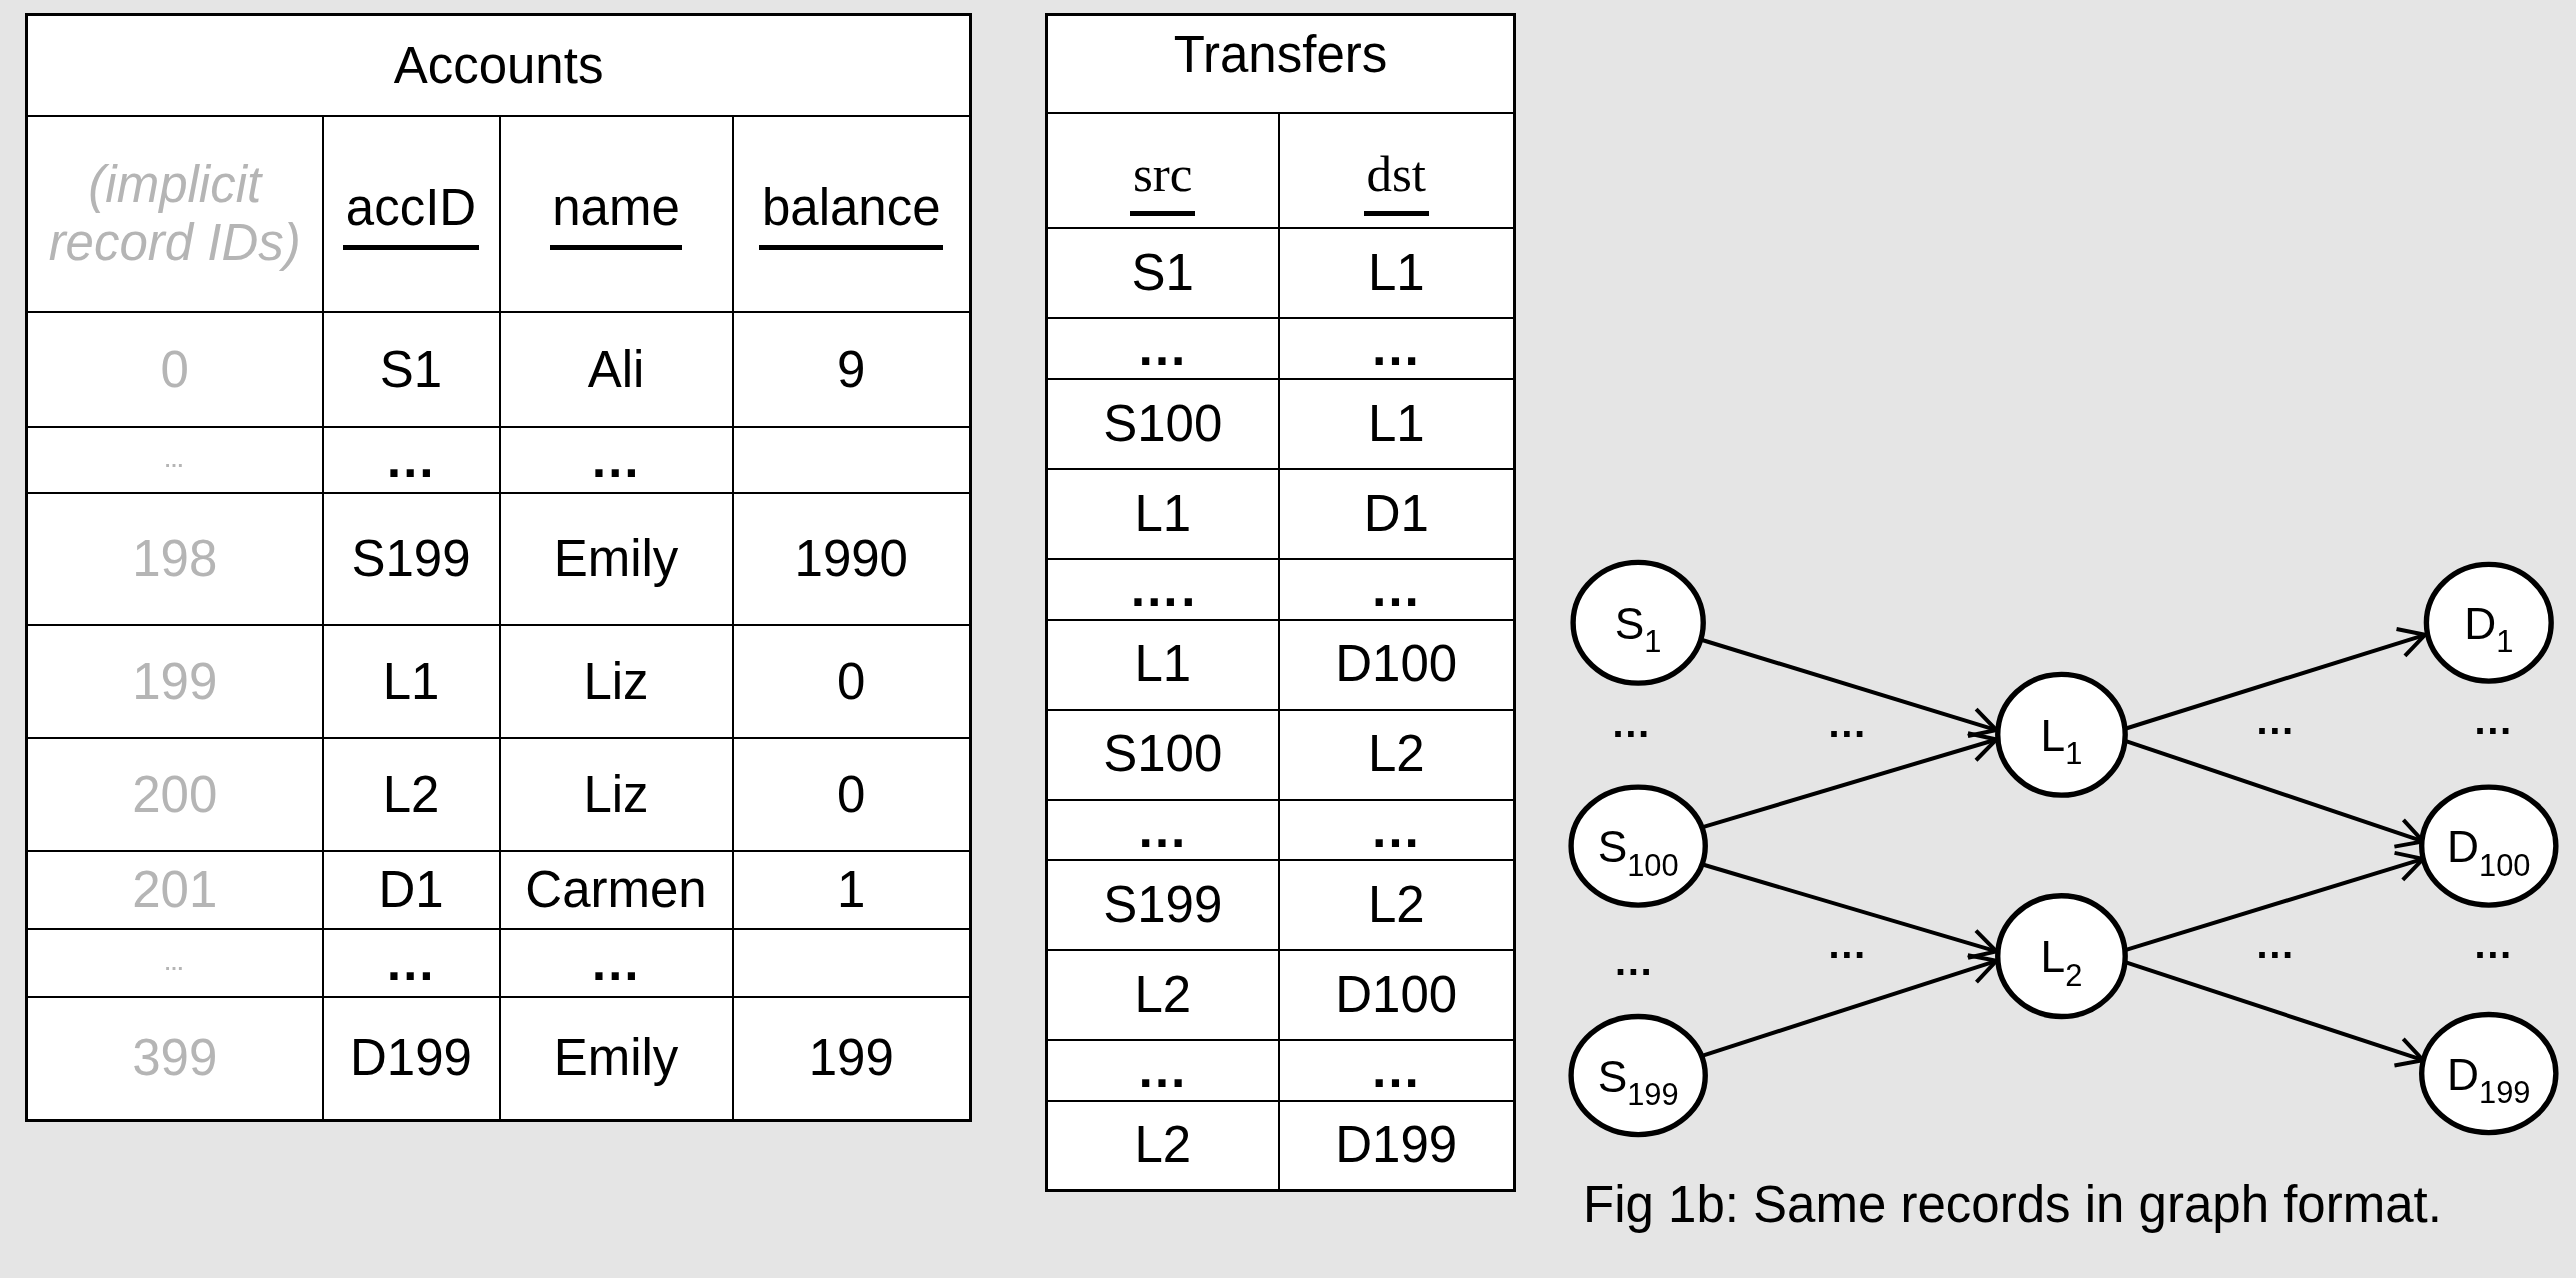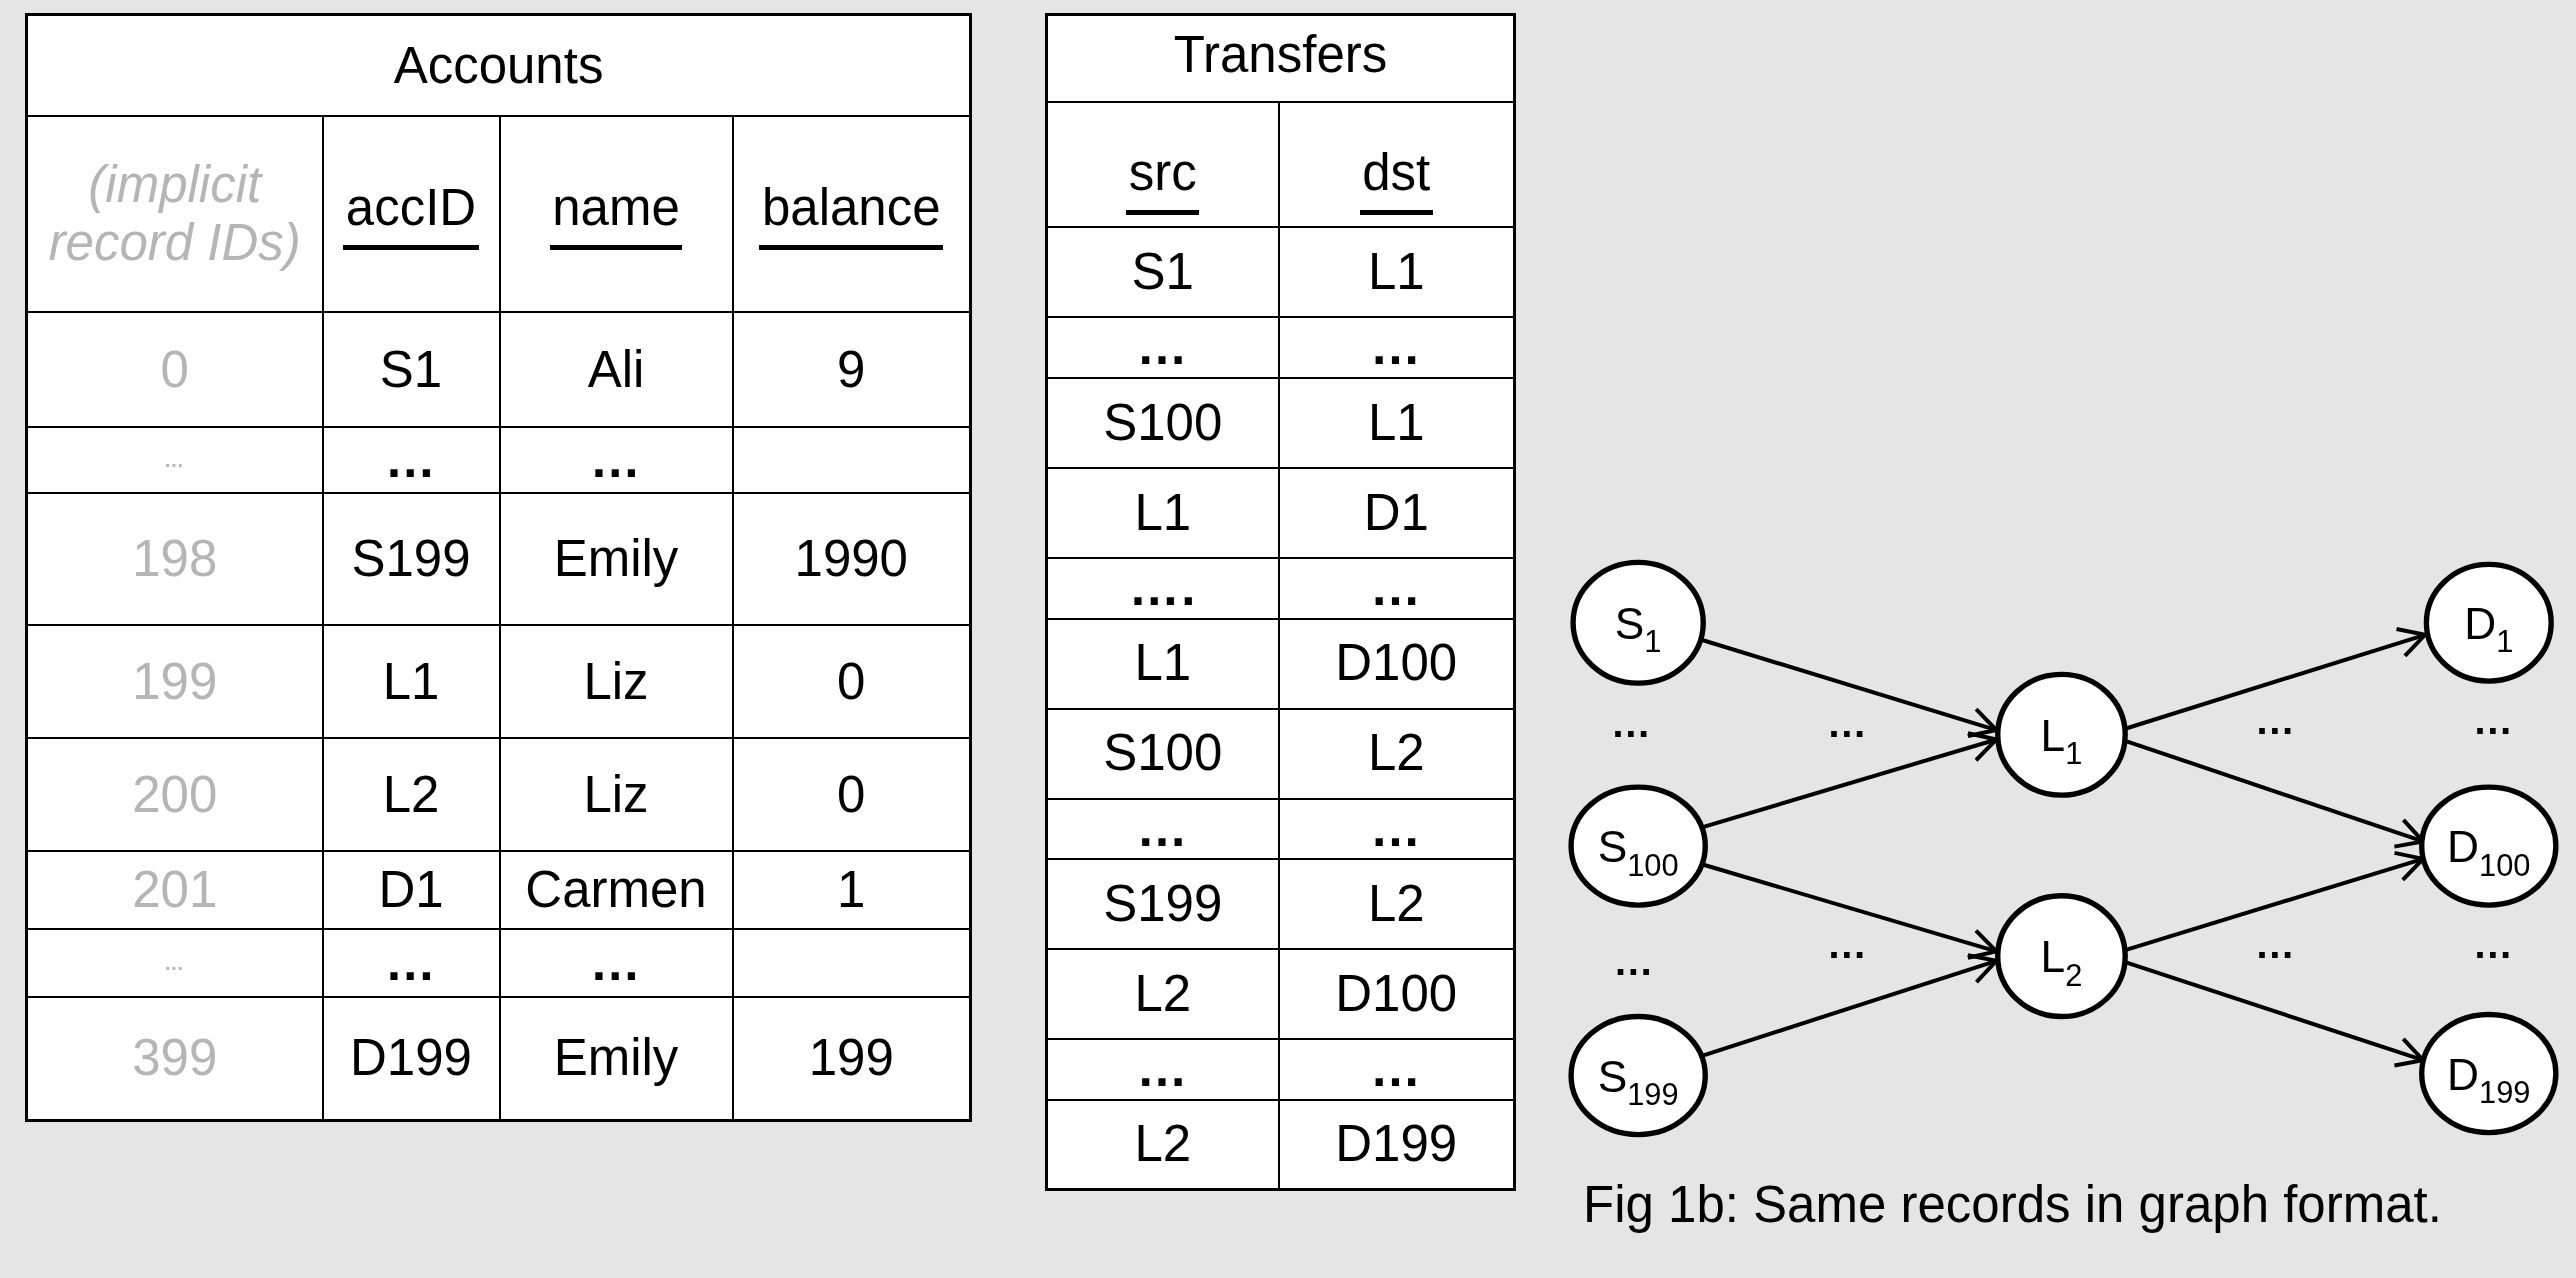--- a/index.html
+++ b/index.html
@@ -12,23 +12,23 @@
     position:absolute;border-collapse:collapse;table-layout:fixed;background:#fff;
     border:3.4px solid #000;
   }
   table.fig td{
     border:2.7px solid #000;text-align:center;vertical-align:middle;
     font-size:51px;line-height:1.15;overflow:hidden;padding:0;
   }
   #accounts-table{left:25px;top:13.4px;width:945px;}
   #transfers-table{left:1045px;top:13.4px;width:468px;}
   td.title-cell{font-size:52px;height:99px;padding-bottom:9.4px;}
-  #transfers-table td.title-cell{height:77px;padding-bottom:8px;}
+  #transfers-table td.title-cell{height:77px;padding-bottom:19px;}
   td.head-cell{vertical-align:top;padding-top:21.5px;height:194px;}
-  #transfers-table td.head-cell{padding-top:29px;height:94px;}
+  #transfers-table td.head-cell{padding-top:19px;height:94px;font-family:Liberation Serif, serif;}
   .hdr{display:inline-block;border-bottom:5.4px solid #000;padding:0 2.7px 6.7px 2.7px;}
   .note{line-height:1.45;font-style:italic;}
   .gray{color:#b5b5b5;}
   td.acell{padding-bottom:20px;}
   td.tcell{padding-bottom:16px;}
   td.dotcell{font-size:32px;font-weight:600;letter-spacing:1.3px;padding-bottom:0;}
   td.dotcell.gray{font-size:20px;}
   tr.h147{height:99px}
   tr.h172{height:115px}tr.h98{height:66px}tr.h164{height:132px}tr.h168{height:113px}
   tr.h166{height:78px}tr.h102{height:68px}tr.h184{height:123px}

